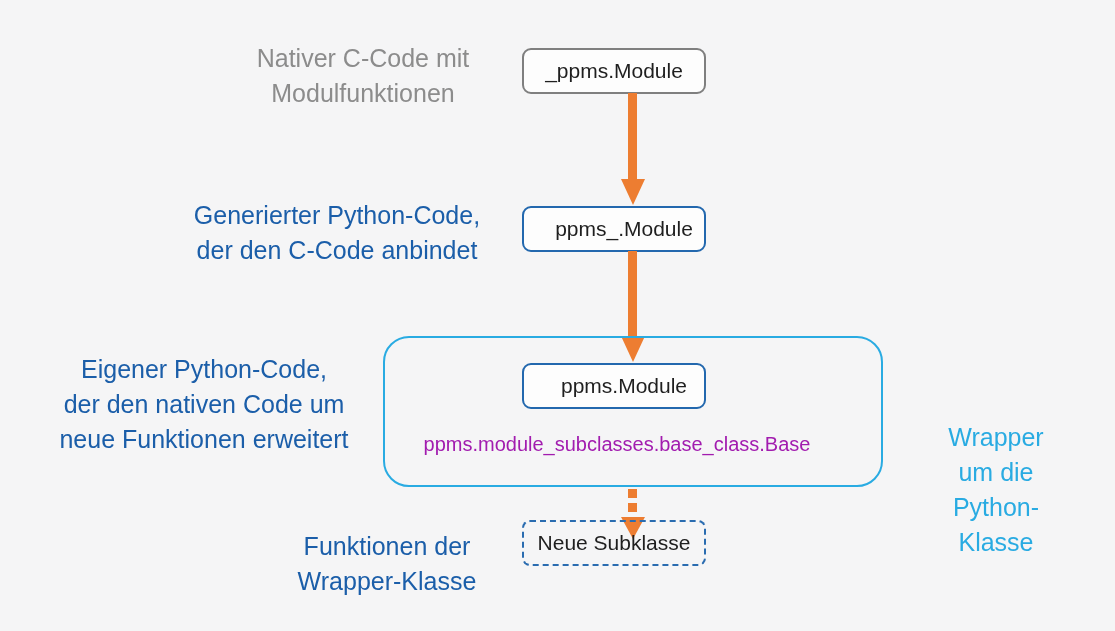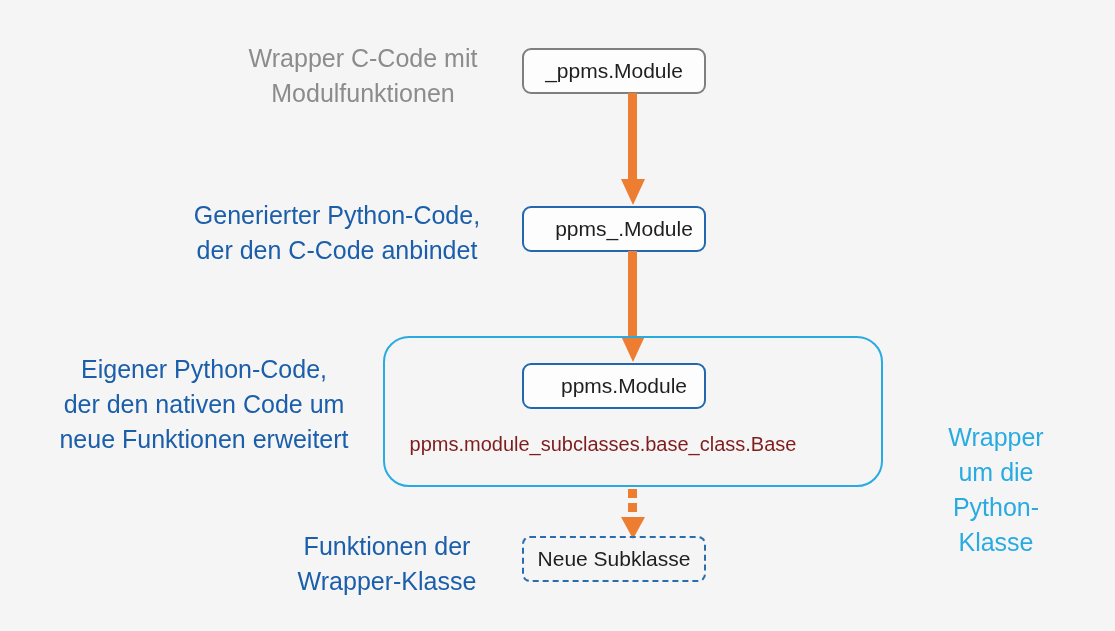--- a/index.html
+++ b/index.html
@@ -55,25 +55,25 @@
     box-sizing: border-box;
     left: 383px;
     top: 336px;
     width: 500px;
     height: 151px;
     border: 2px solid #29ABE2;
     border-radius: 26px;
   }
   .base-path {
     position: absolute;
-    left: 603px;
+    left: 617px;
     top: 433px;
     transform: translateX(-50%);
     font-size: 20px;
-    color: #7f1d1d;
+    color: #a21caf;
     white-space: nowrap;
   }
   
   .arrow {
     position: absolute;
     left: 620px;
     width: 25px;
     display: flex;
     flex-direction: column;
     align-items: center;
@@ -104,21 +104,21 @@
   .arrow.a1 .shaft { height: 86px; }
   .arrow.a2 { top: 251px; }
   .arrow.a2 .shaft { height: 85px; }
   .arrow.a3 { top: 489px; }
 </style>
 </head>
 <body>
 
 <div class="stage">
 
-  <div class="side-label gray" style="left:363px; top:41px;">Wrapper C-Code mit
+  <div class="side-label gray" style="left:363px; top:41px;">Nativer C-Code mit
 Modulfunktionen</div>
 
   <div class="node gray-border" style="left:522px; top:48px;">
     <span>_ppms.Module</span>
   </div>
 
   <div class="arrow a1">
     <div class="shaft"></div>
     <div class="head"></div>
   </div>
@@ -152,17 +152,17 @@
 
   <div class="arrow a3">
     <div class="dash"></div>
     <div class="dash"></div>
     <div class="head small"></div>
   </div>
 
   <div class="side-label blue" style="left:387px; top:529px;">Funktionen der
 Wrapper-Klasse</div>
 
-  <div class="node dashed-border" style="left:522px; top:536px;">
+  <div class="node dashed-border" style="left:522px; top:520px;">
     <span>Neue Subklasse</span>
   </div>
 
 </div>
 
 </body></html>

